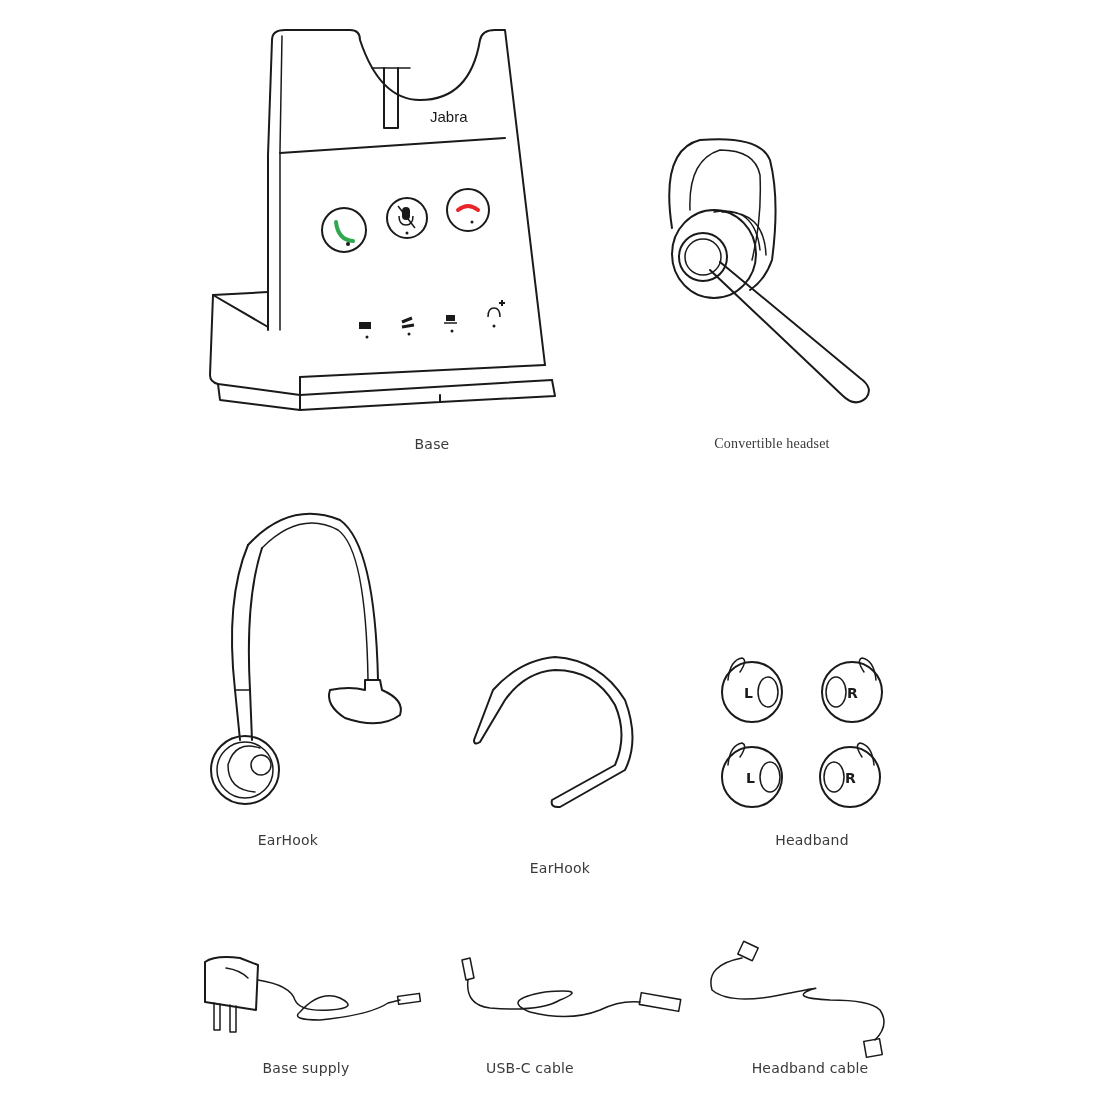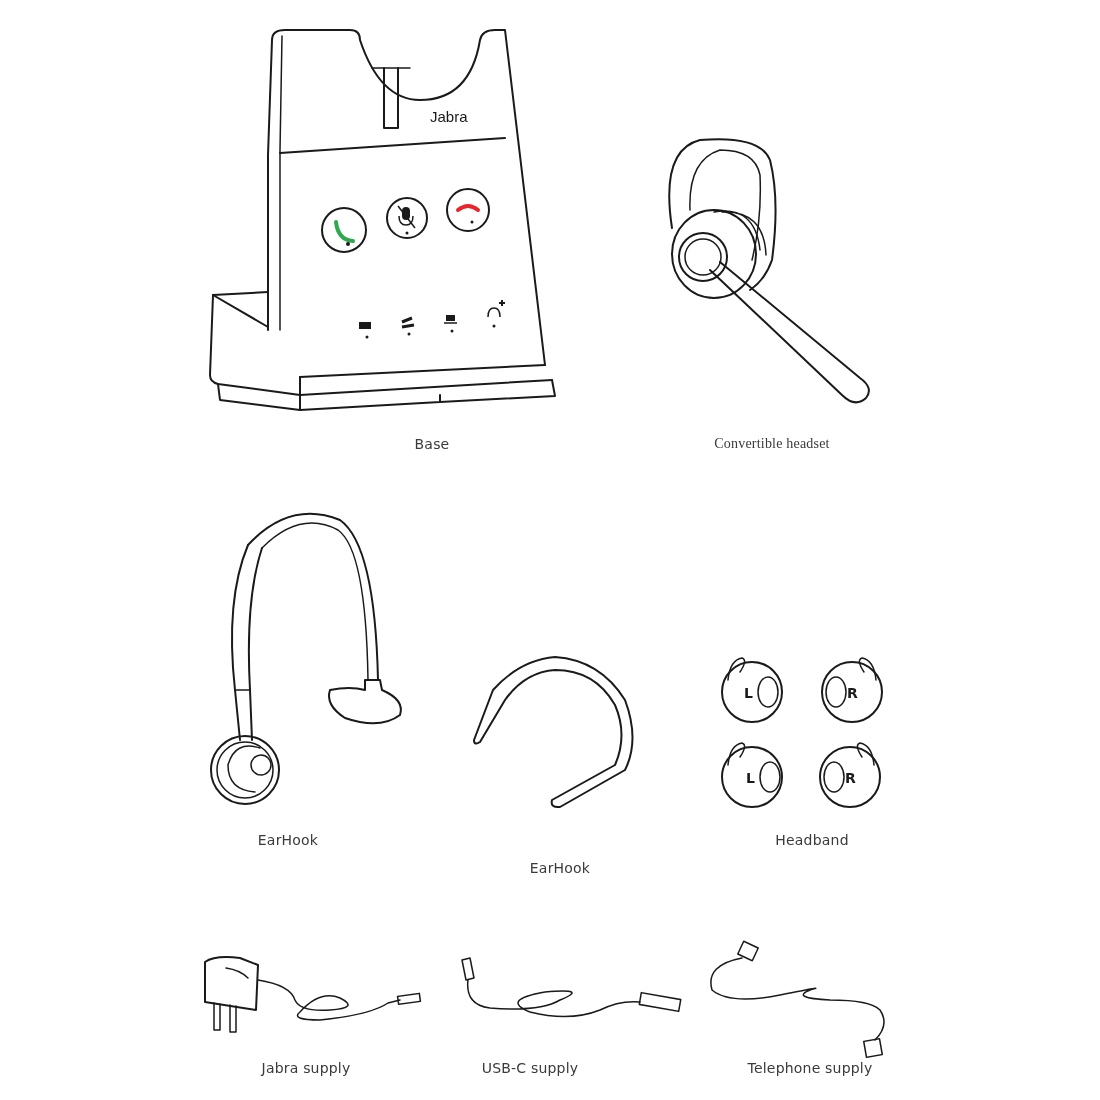--- a/index.html
+++ b/index.html
@@ -137,31 +137,31 @@
 
 <div class="item" style="left:0;top:0;width:1100px;height:1100px;">
   <svg width="1100" height="1100">
     <path class="ln" d="M205,962 Q215,955 240,958 L258,965 L256,1010 L205,1002 Z"></path>
     <path class="thin" d="M226,968 Q240,970 248,978"></path>
     <path class="thin" d="M214,1003 L214,1030 L220,1030 L220,1004 M230,1005 L230,1032 L236,1032 L236,1006"></path>
     <path class="thin" d="M258,980 Q290,985 295,1000 Q300,1012 330,1010 Q360,1008 340,998 Q320,990 300,1012 Q290,1020 320,1020 Q370,1015 388,1003 L400,1000"></path>
     <rect class="thin" x="398" y="995" width="22" height="8" transform="rotate(-8 408 999)"></rect>
   </svg>
 </div>
-<div class="label" style="left:306px;top:1060px;">Jabra supply</div>
+<div class="label" style="left:306px;top:1060px;">Base supply</div>
 
 <div class="item" style="left:0;top:0;width:1100px;height:1100px;">
   <svg width="1100" height="1100">
     <path class="thin" d="M462,960 L470,958 L474,978 L466,980 Z"></path>
     <path class="thin" d="M468,980 Q465,1005 490,1008 Q540,1012 560,1000 Q590,988 545,992 Q500,1000 530,1012 Q570,1022 600,1010 Q620,1000 640,1002"></path>
     <rect class="thin" x="640" y="996" width="40" height="12" transform="rotate(10 660 1002)"></rect>
   </svg>
 </div>
-<div class="label" style="left:530px;top:1060px;">USB-C supply</div>
+<div class="label" style="left:530px;top:1060px;">USB-C cable</div>
 
 <div class="item" style="left:0;top:0;width:1100px;height:1100px;">
   <svg width="1100" height="1100">
     <rect class="thin" x="740" y="944" width="16" height="14" transform="rotate(25 748 951)"></rect>
     <path class="thin" d="M742,958 Q705,965 712,990 Q730,1005 780,995 Q830,985 810,990 Q790,998 830,1000 Q870,1000 880,1010 Q890,1025 875,1040"></path>
     <rect class="thin" x="865" y="1040" width="16" height="16" transform="rotate(-10 873 1048)"></rect>
   </svg>
 </div>
-<div class="label" style="left:810px;top:1060px;">Telephone supply</div>
+<div class="label" style="left:810px;top:1060px;">Headband cable</div>
 
 </body></html>

